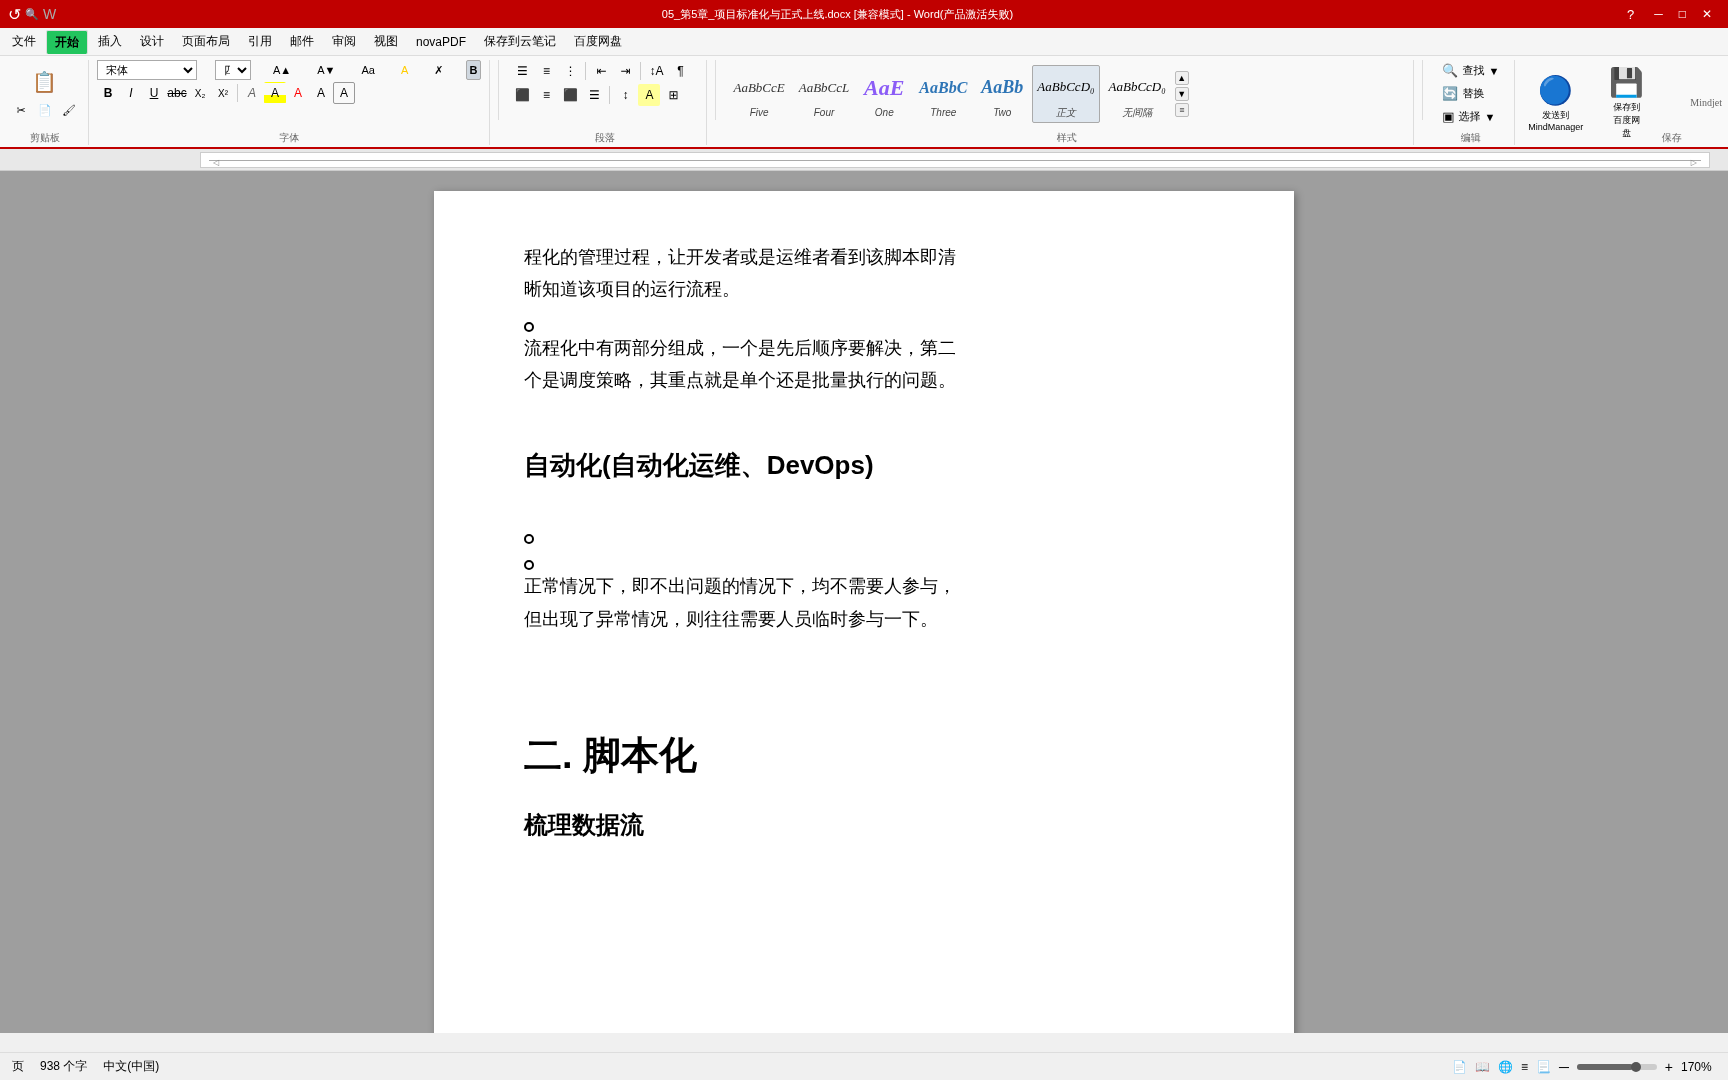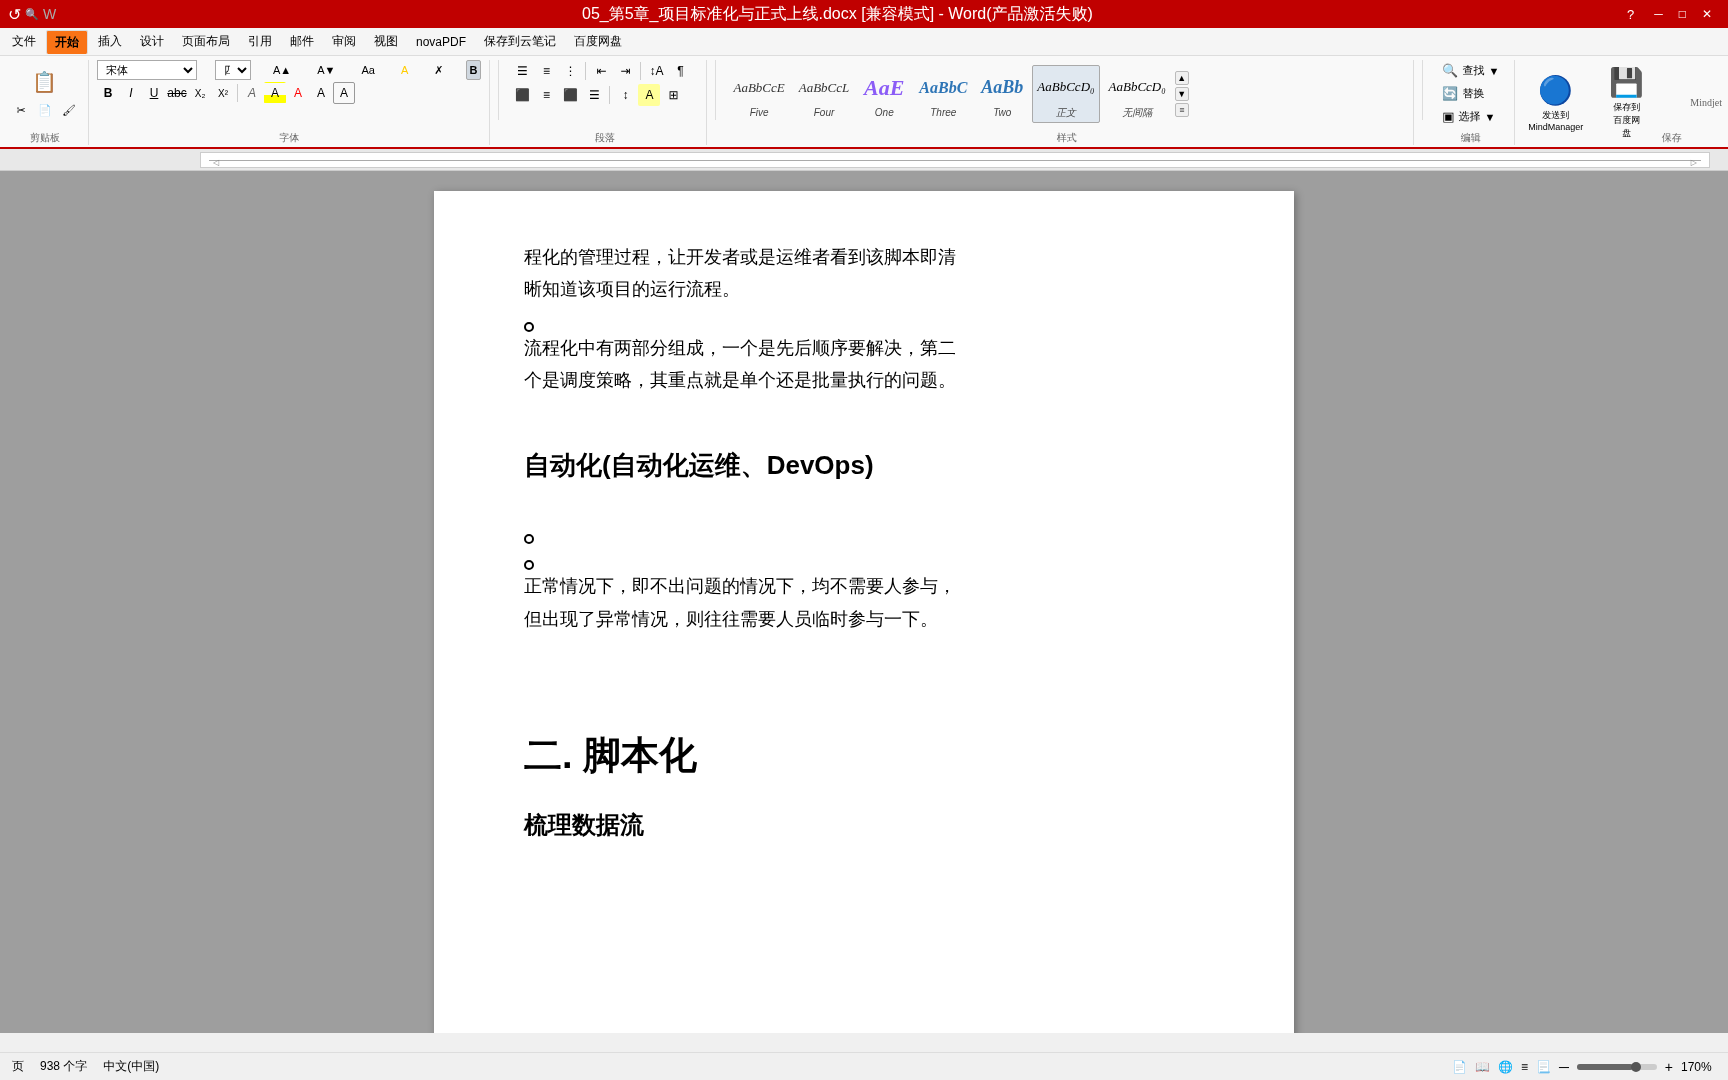--- a/index.html
+++ b/index.html
@@ -308,30 +308,30 @@
   </style>
 </head>
 <body>
 
 <div id="title-bar">
   <span style="width:40px; display:flex; gap:4px; align-items:center;">
     <span style="font-size:16px;">↺</span>
     <span style="font-size:11px;">🔍</span>
     <span style="font-size:14px; color:#aaa;">W</span>
   </span>
-  <span style="flex:1; text-align:center; font-size:16px;">05_第5章_项目标准化与正式上线.docx [兼容模式] - Word(产品激活失败)</span>
+  <span style="flex:1; text-align:center; font-size:11px;">05_第5章_项目标准化与正式上线.docx [兼容模式] - Word(产品激活失败)</span>
   <span style="margin-right:12px; font-size:13px;">?</span>
   <span style="padding:0 8px; font-size:12px;">─</span>
   <span style="padding:0 8px; font-size:12px;">□</span>
   <span style="padding:0 8px; font-size:12px;">✕</span>
 </div>
 
 <div id="menu-bar">
   <span class="menu-item">文件</span>
-  <span class="menu-item" style="font-weight:bold; background:#f97316; border:1px solid #ddd; border-bottom:none;">开始</span>
+  <span class="menu-item" style="font-weight:bold; background:#22c55e; border:1px solid #ddd; border-bottom:none;">开始</span>
   <span class="menu-item">插入</span>
   <span class="menu-item">设计</span>
   <span class="menu-item">页面布局</span>
   <span class="menu-item">引用</span>
   <span class="menu-item">邮件</span>
   <span class="menu-item">审阅</span>
   <span class="menu-item">视图</span>
   <span class="menu-item">novaPDF</span>
   <span class="menu-item">保存到云笔记</span>
   <span class="menu-item">百度网盘</span>

